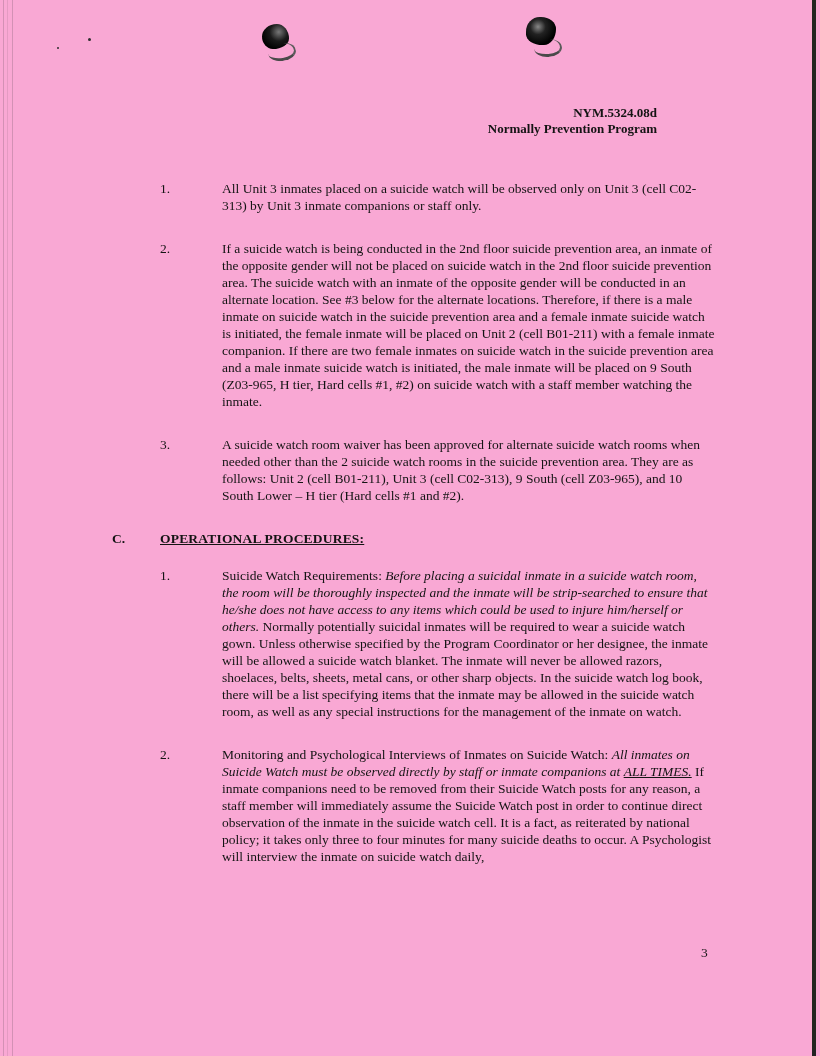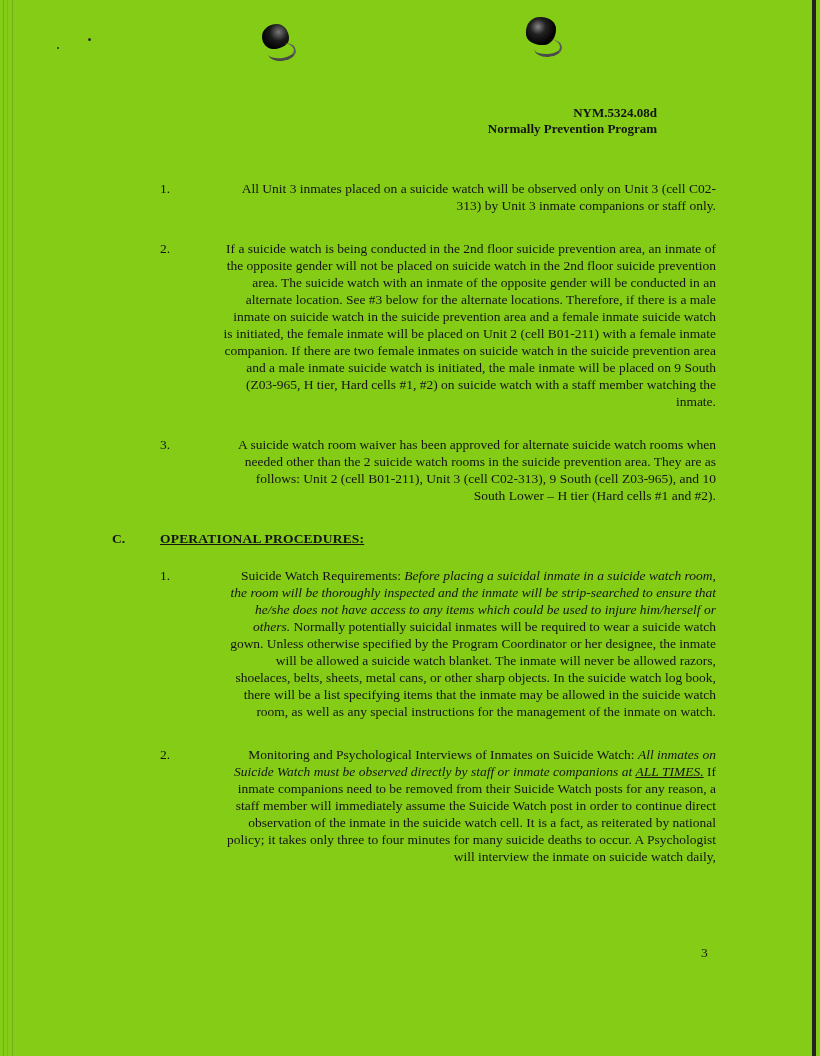--- a/index.html
+++ b/index.html
@@ -1,21 +1,21 @@
 <!DOCTYPE html>
 <html><head>
 <meta charset="utf-8">
 <style>
   * { margin: 0; padding: 0; box-sizing: border-box; }
   html, body { width: 820px; height: 1056px; }
   body { background: #e9e9e7; }
   .page {
     position: relative;
     width: 820px; height: 1056px;
-    background: #84cc16;
+    background: #f9a8d4;
     font-family: "Liberation Serif", "DejaVu Serif", serif;
     font-size: 13.5px;
     line-height: 17px;
     color: #141414;
     overflow: hidden;
   }
 
   
   .scan-left {
     position: absolute; left: 3px; top: 0; width: 13px; height: 1056px;
@@ -62,21 +62,21 @@
     position: absolute; top: 105px; right: 163px;
     text-align: right;
     font-weight: bold;
     font-size: 13px; line-height: 16px;
   }
 
   
   .content { position: absolute; top: 180px; left: 112px; width: 604px; }
   .item { display: flex; margin-bottom: 26px; }
   .item .num { width: 110px; padding-left: 48px; flex-shrink: 0; }
-  .item .text { flex: 1; text-align: right; }
+  .item .text { flex: 1; text-align: left; }
 
   .section-heading { display: flex; margin-top: 12px; margin-bottom: 20px; font-weight: bold; }
   .section-heading .c-label { width: 48px; flex-shrink: 0; }
   .section-heading .heading-text { text-decoration: underline; letter-spacing: 0.2px; }
 
   .bold { font-weight: normal; }
   .italic { font-style: italic; margin-top: 12px; }
   .underline { text-decoration: underline; }
 
   .page-number { position: absolute; left: 701px; top: 944px; font-size: 13.5px; }

